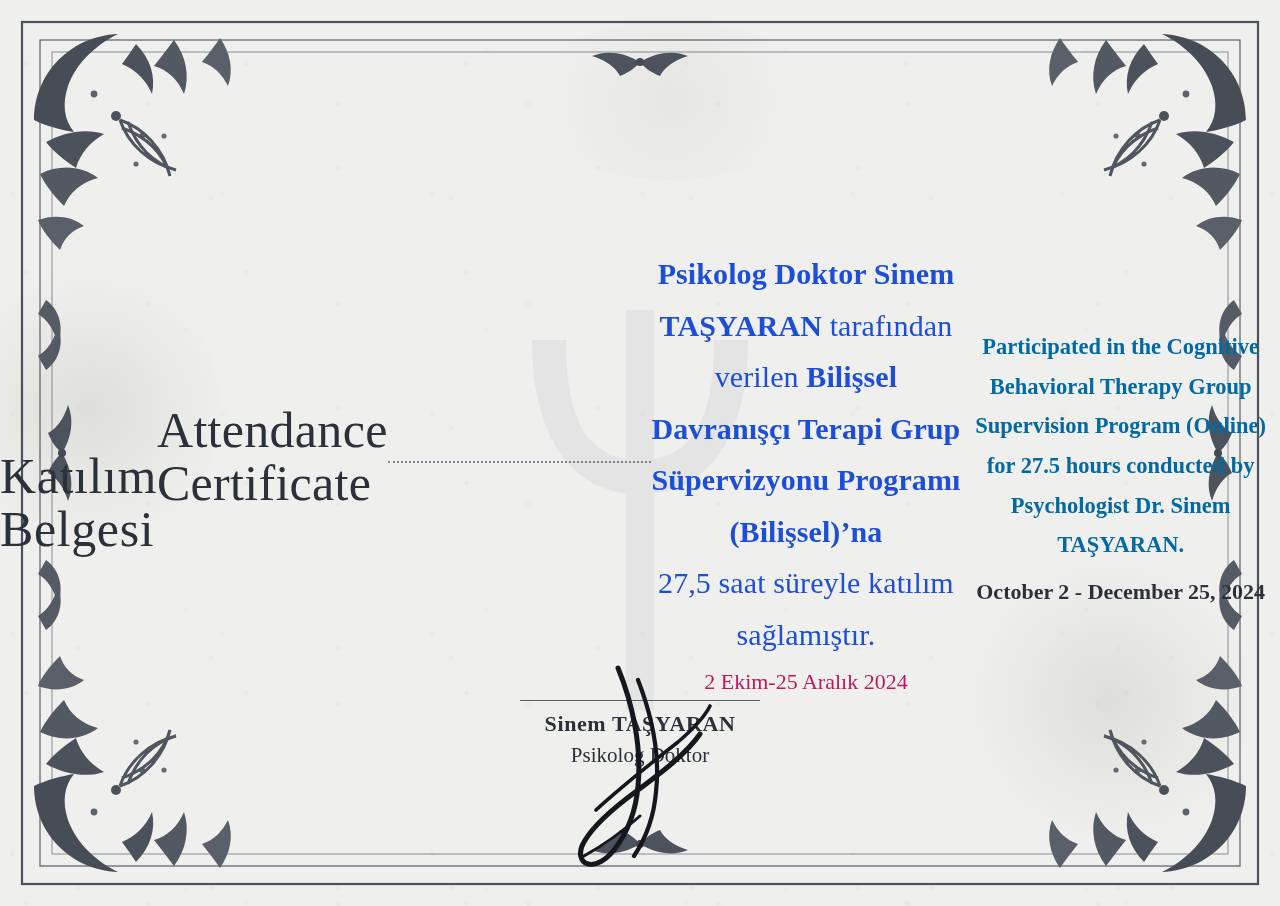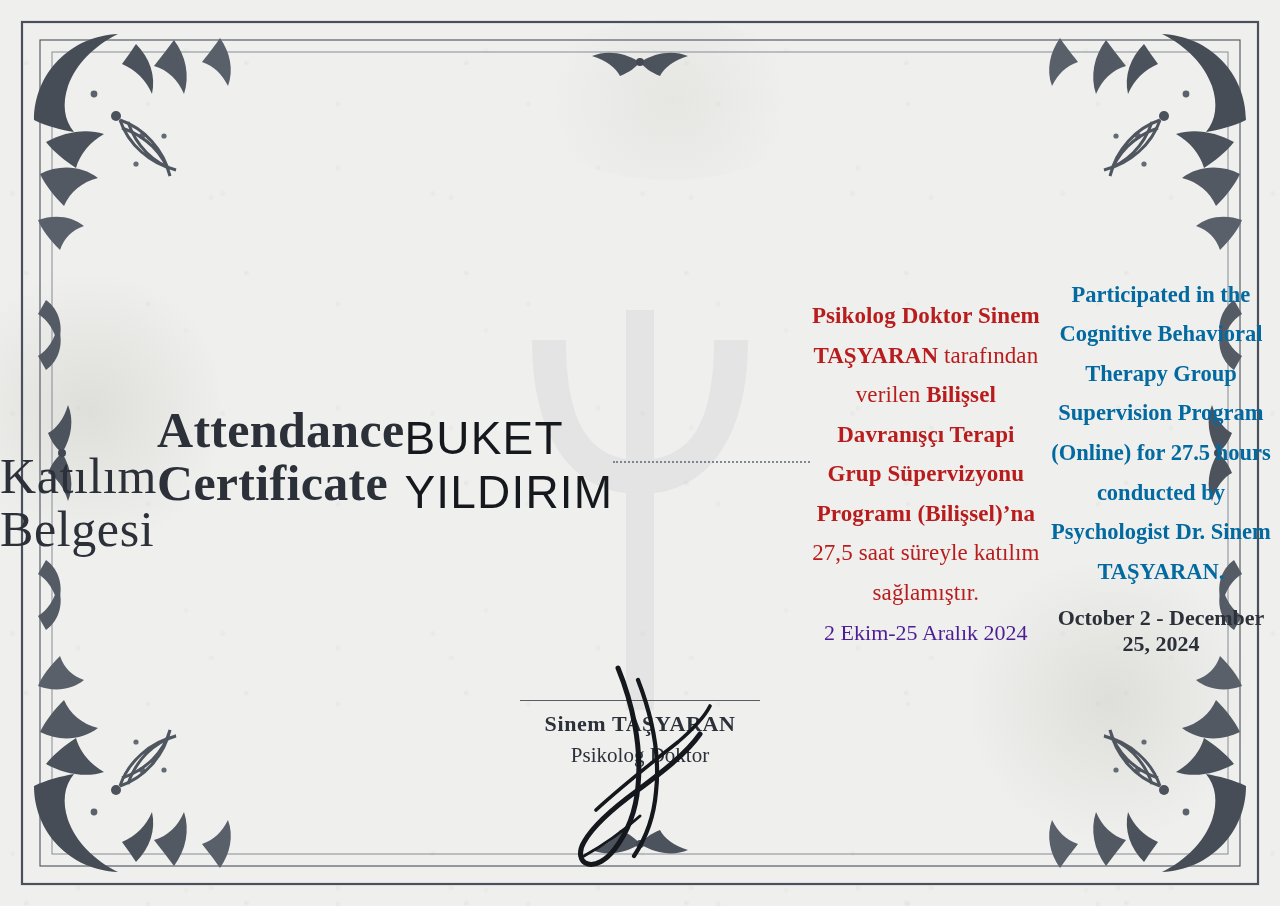--- a/index.html
+++ b/index.html
@@ -86,21 +86,21 @@
     font-size: 50px;
     letter-spacing: .6px;
     font-weight: 400;
     color: #2c3139;
     line-height: 1.06;
   }
   .title-en {
     margin-top: 8px;
     font-size: 50px;
     letter-spacing: .3px;
-    font-weight: 700;
+    font-weight: 400;
     color: #2c3139;
     line-height: 1.06;
   }
   .recipient {
     margin-top: 24px;
     font-size: 46px;
     letter-spacing: 1.2px;
     font-weight: 400;
     color: #15181d;
     font-family: "Liberation Sans", sans-serif;
@@ -112,30 +112,30 @@
     border-top: 2px dotted #6d7681;
     opacity: .85;
   }
 
   .body-block {
     margin-top: 42px;
     text-align: center;
     width: 780px;
   }
   .body-line {
-    font-size: 23px;
+    font-size: 30px;
     line-height: 1.72;
-    color: #b91c1c;
+    color: #1d4ed8;
     letter-spacing: .1px;
   }
   .body-line .b { font-weight: 700; }
   .date-line {
     font-size: 22px;
     line-height: 1.7;
-    color: #4c1d95;
+    color: #be185d;
     margin-top: 2px;
   }
 
   .body-block-en {
     margin-top: 26px;
     text-align: center;
     width: 800px;
   }
   .body-line-en {
     font-size: 22.5px;
@@ -290,21 +290,20 @@
                c0,92 -36,154 -108,154 S52,132 52,40 z"></path>
       <path d="M146,180 h28 v230 h-28 z"></path>
     </g>
   </svg>
 
   <div class="content">
 
     <div class="title-tr">Katılım Belgesi</div>
     <div class="title-en">Attendance Certificate</div>
 
-    <div class="recipient">BUKET YILDIRIM</div>
 
     <div class="divider"></div>
 
     <div class="body-block">
       <div class="body-line">
         <span class="b">Psikolog Doktor Sinem TAŞYARAN</span><span> tarafından verilen </span><span class="b">Bilişsel</span>
       </div>
       <div class="body-line">
         <span class="b">Davranışçı Terapi Grup Süpervizyonu Programı (Bilişsel)’na</span>
       </div>

